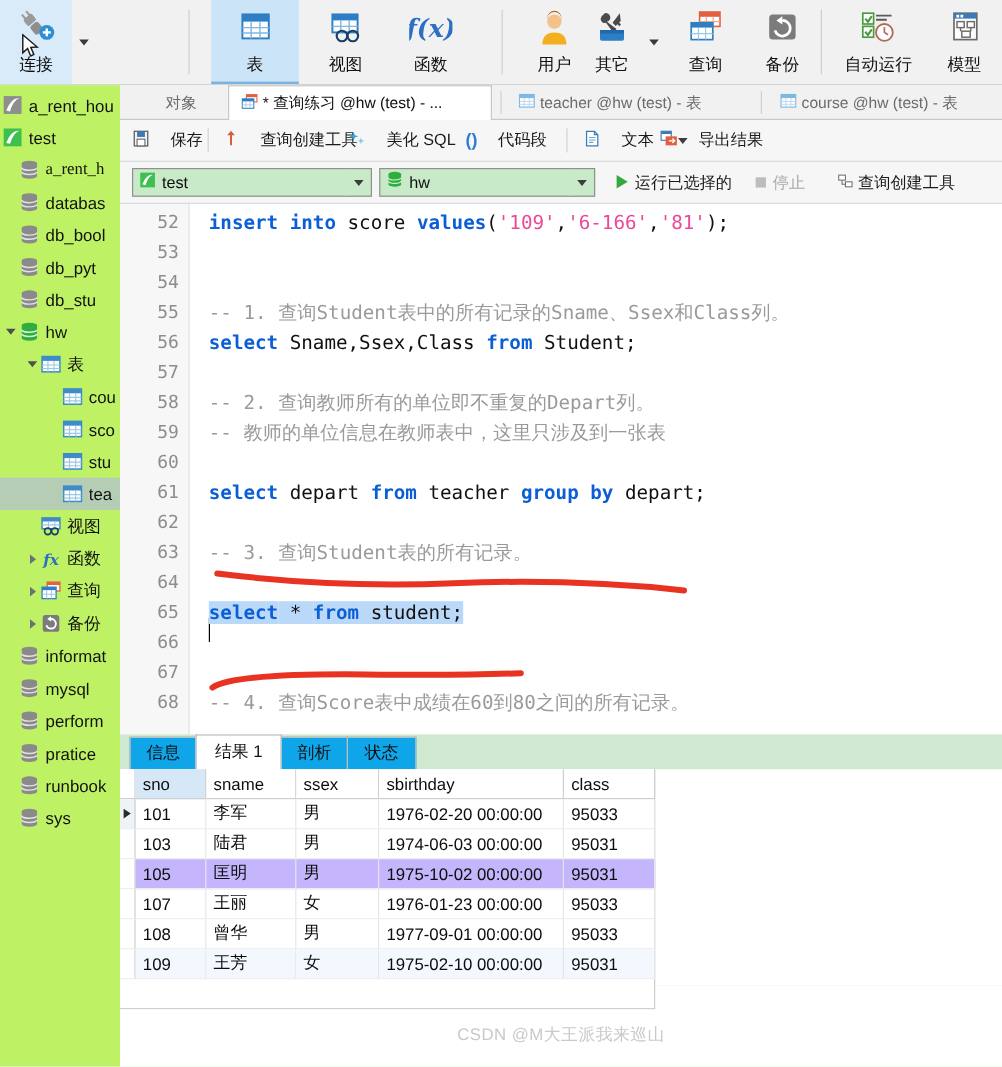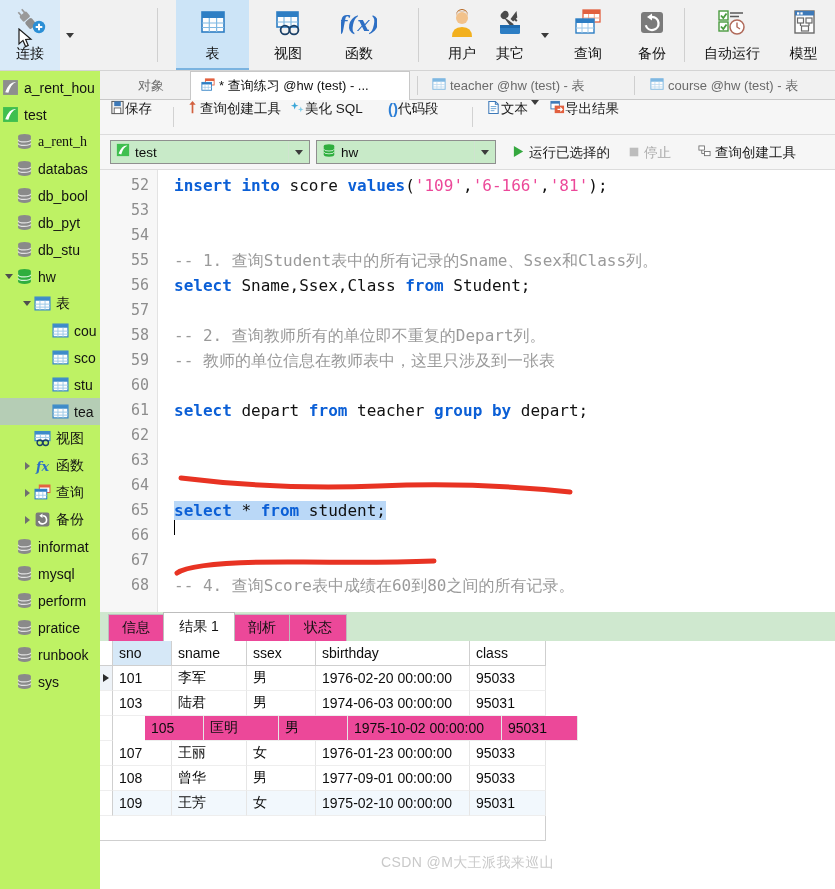--- a/index.html
+++ b/index.html
@@ -60,21 +60,21 @@
   }
   .tab-div { position: absolute; top: 5px; width: 1px; height: 19px; background: #cfcfcf; }
 
   
   #actionbar {
     position: absolute; left: 100px; top: 100px; width: 735px; height: 35px;
     background: #f6f6f6; border-bottom: 1px solid #dcdcdc; box-sizing: border-box;
   }
   .act {
     position: absolute; top: 0; height: 34px;
-    display: flex; align-items: flex-start; gap: 0;
+    display: flex; align-items: center; gap: 17px;
     font-size: 13.5px; color: #1b1b1b; white-space: nowrap;
   }
   .act-sep { position: absolute; top: 7px; width: 1px; height: 20px; background: #d2d2d2; }
 
   
   #connbar {
     position: absolute; left: 100px; top: 135px; width: 735px; height: 35px;
     background: #f6f6f6; border-bottom: 1px solid #dcdcdc; box-sizing: border-box;
   }
   .combo {
@@ -141,21 +141,21 @@
 
   
   #respanel {
     position: absolute; left: 100px; top: 612px; width: 735px; height: 277px;
     background: #cfe8cf;
   }
   #restabs { position: absolute; left: 0; top: 0; width: 735px; height: 29px; }
   .rtab {
     position: absolute; top: 2px; height: 27px; box-sizing: border-box;
     display: flex; align-items: center; justify-content: center;
-    font-size: 14px; color: #111; background: #ec4899;
+    font-size: 14px; color: #111; background: #0ea5e9;
     border: 1px solid #bdbdbd; border-bottom: none;
   }
   .rtab.active { background: #ffffff; top: 0; height: 29px; font-weight: 400; }
 
   #grid {
     position: absolute; left: 0; top: 29px; width: 446px; height: 200px;
     background: #ffffff; box-sizing: border-box;
     border-right: 1px solid #cfcfcf; border-bottom: 1px solid #cfcfcf;
   }
   .ghead {
@@ -175,21 +175,21 @@
     display: flex; align-items: center; justify-content: center;
   }
   .growmark.cur { background: #eef3f8; }
   .arrowmark { width: 0; height: 0; border-top: 4px solid transparent; border-bottom: 4px solid transparent; border-left: 6px solid #2b2b2b; }
   .gcell {
     position: absolute; height: 25px; box-sizing: border-box;
     border-right: 1px solid #e6e6e6; border-bottom: 1px solid #eeeeee;
     display: flex; align-items: center; padding-left: 6px;
     font-size: 14px; color: #0d0d0d; overflow: hidden; white-space: nowrap;
   }
-  .grow.alt .gcell { background: #ec4899; margin-left: 32px; }
+  .grow.alt .gcell { background: #c4b5fd; }
   .grow.blue .gcell { background: #f2f8fd; }
 
   #watermark {
     position: absolute; left: 0; top: 236px; width: 735px; height: 30px;
     display: flex; align-items: center; justify-content: center;
     background: #ffffff;
     font-size: 14px; color: #c9c9c9; letter-spacing: .4px;
   }
   #respanel .whitefill {
     position: absolute; left: 0; top: 209px; width: 735px; height: 68px; background: #ffffff;
@@ -762,20 +762,21 @@
       <div class="code" style="top: 28px;"></div>
       <div class="code" style="top: 53px;"></div>
       <div class="code" style="top: 78px;"><span class="cmt">-- 1. 查询Student表中的所有记录的Sname、Ssex和Class列。</span></div>
       <div class="code" style="top: 103px;"><span class="kw">select</span><span> Sname,Ssex,Class </span><span class="kw">from</span><span> Student;</span></div>
       <div class="code" style="top: 128px;"></div>
       <div class="code" style="top: 153px;"><span class="cmt">-- 2. 查询教师所有的单位即不重复的Depart列。</span></div>
       <div class="code" style="top: 178px;"><span class="cmt">-- 教师的单位信息在教师表中，这里只涉及到一张表</span></div>
       <div class="code" style="top: 203px;"></div>
       <div class="code" style="top: 228px;"><span class="kw">select</span><span> depart </span><span class="kw">from</span><span> teacher </span><span class="kw">group</span><span> </span><span class="kw">by</span><span> depart;</span></div>
       <div class="code" style="top: 253px;"></div>
+      <div class="code" style="top: 278px;"><span class="cmt">-- 3. 查询Student表的所有记录。</span></div>
       <div class="code" style="top: 303px;"></div>
       <div class="code" style="top: 328px;"><span class="kw sel-code">select</span><span class="sel-code"> * </span><span class="kw sel-code">from</span><span class="sel-code"> student;</span></div>
       <div class="code" style="top: 353px;"></div>
       <div class="code" style="top: 378px;"></div>
       <div class="code" style="top: 403px;"><span class="cmt">-- 4. 查询Score表中成绩在60到80之间的所有记录。</span></div>
     </div>
 
   <div id="respanel">
     <div id="restabs">
         <div class="rtab" style="left: 8px; width: 56px;">

